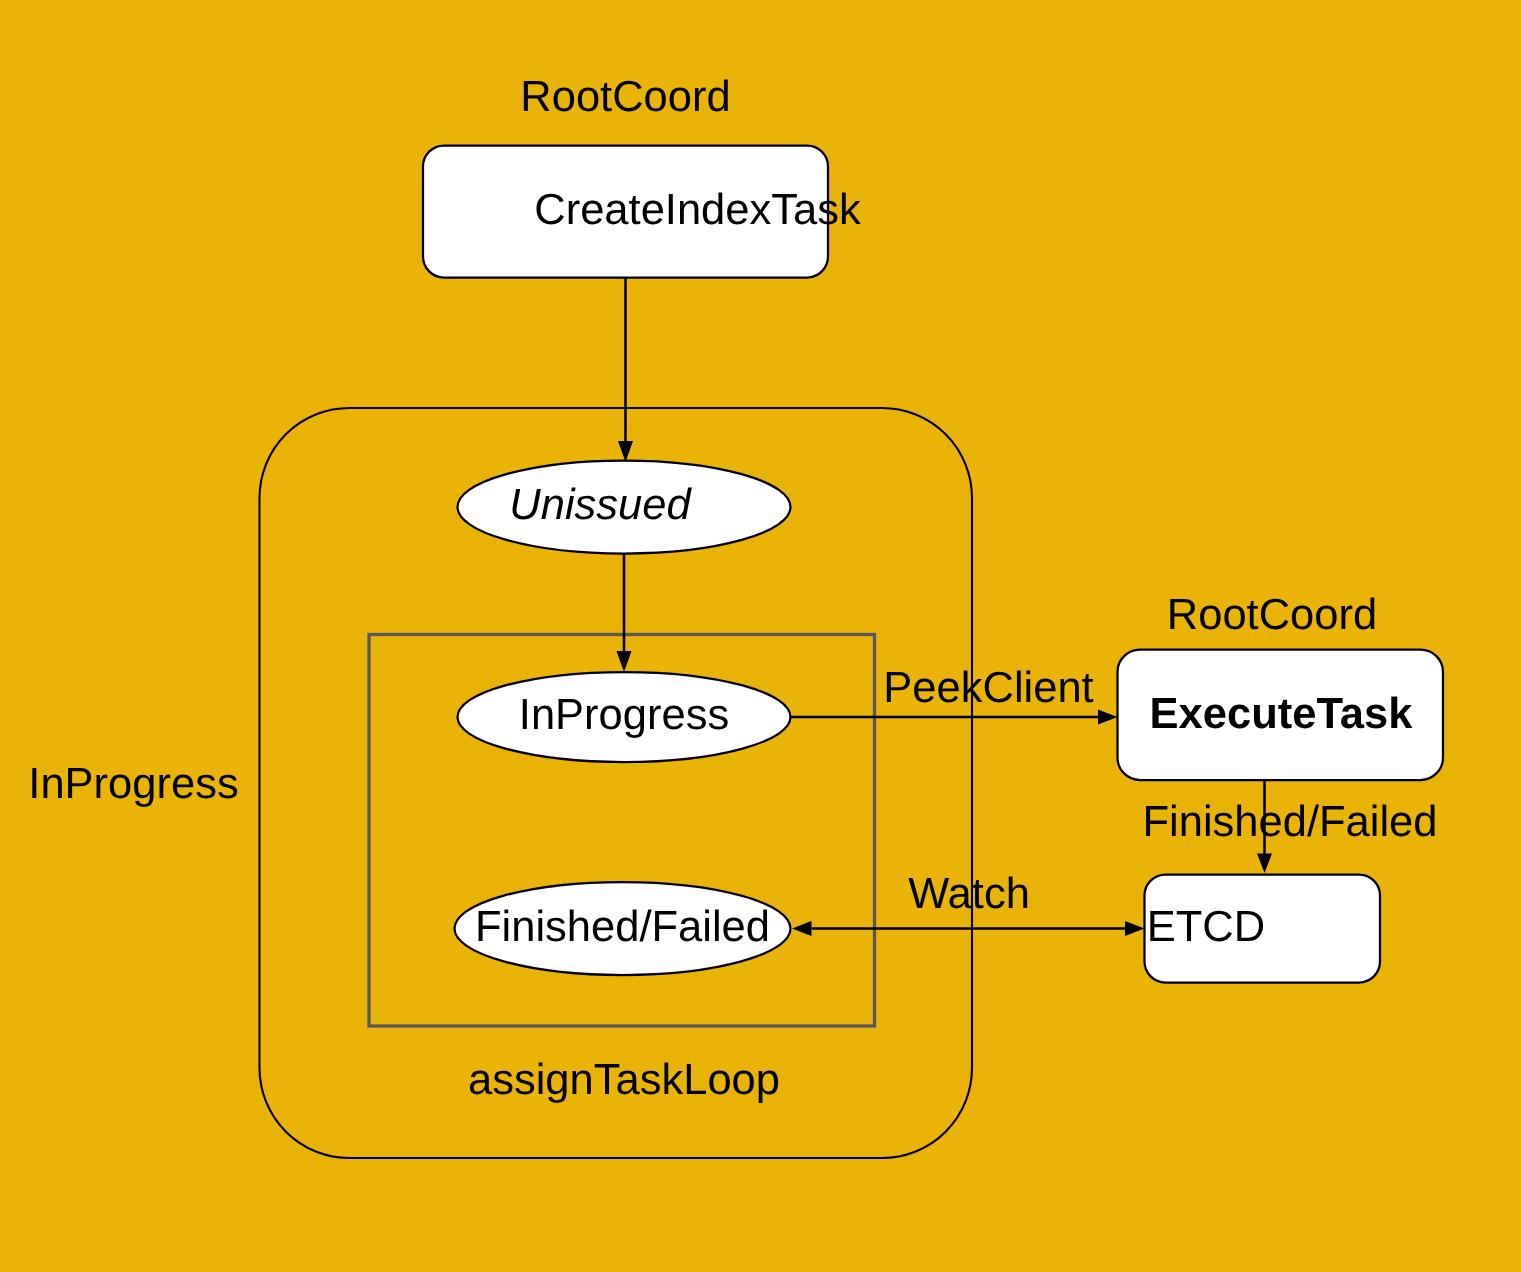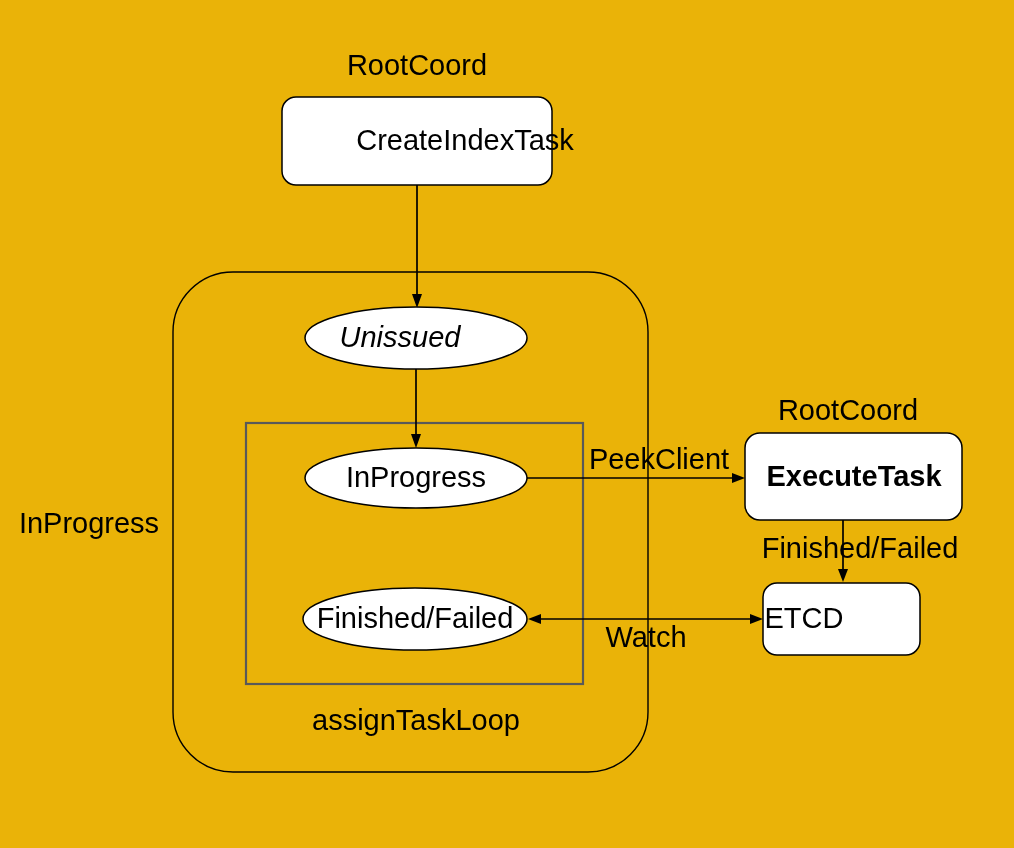--- a/index.html
+++ b/index.html
@@ -117,19 +117,19 @@
   <div class="lbl" style="left:848px; top:411px;">RootCoord</div>
 
   <div class="lbl" style="left:854px; top:477px;font-weight:bold;">ExecuteTask</div>
 
   <div class="lbl" style="left:804px; top:619px;">ETCD</div>
 
   <div class="lbl" style="left:659px; top:460px;">PeekClient</div>
 
   <div class="lbl" style="left:860px; top:549px;">Finished/Failed</div>
 
-  <div class="lbl" style="left:646px; top:597px;margin-top:41px;">Watch</div>
+  <div class="lbl" style="left:646px; top:597px;">Watch</div>
 
   <div class="lbl" style="left:89px; top:524px;">InProgress</div>
 
   <div class="lbl" style="left:416px; top:721px;">assignTaskLoop</div>
 
 </div>
 
 </body></html>

